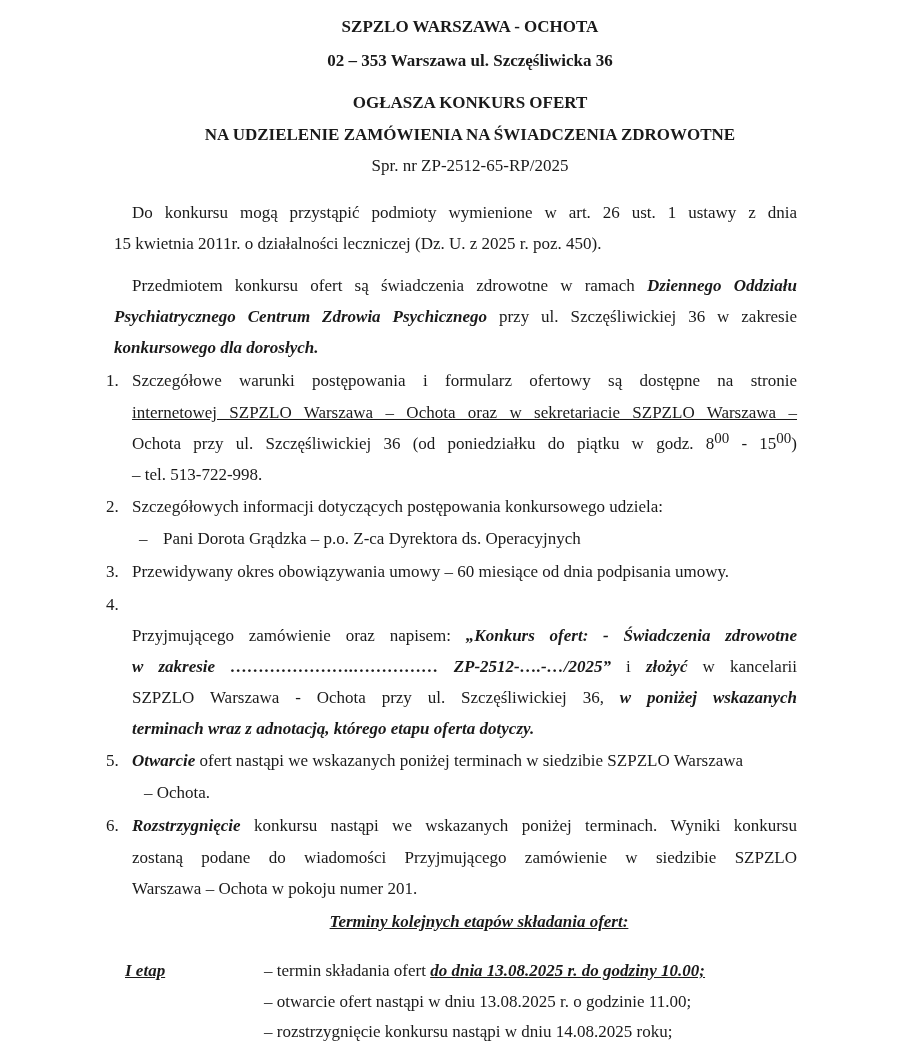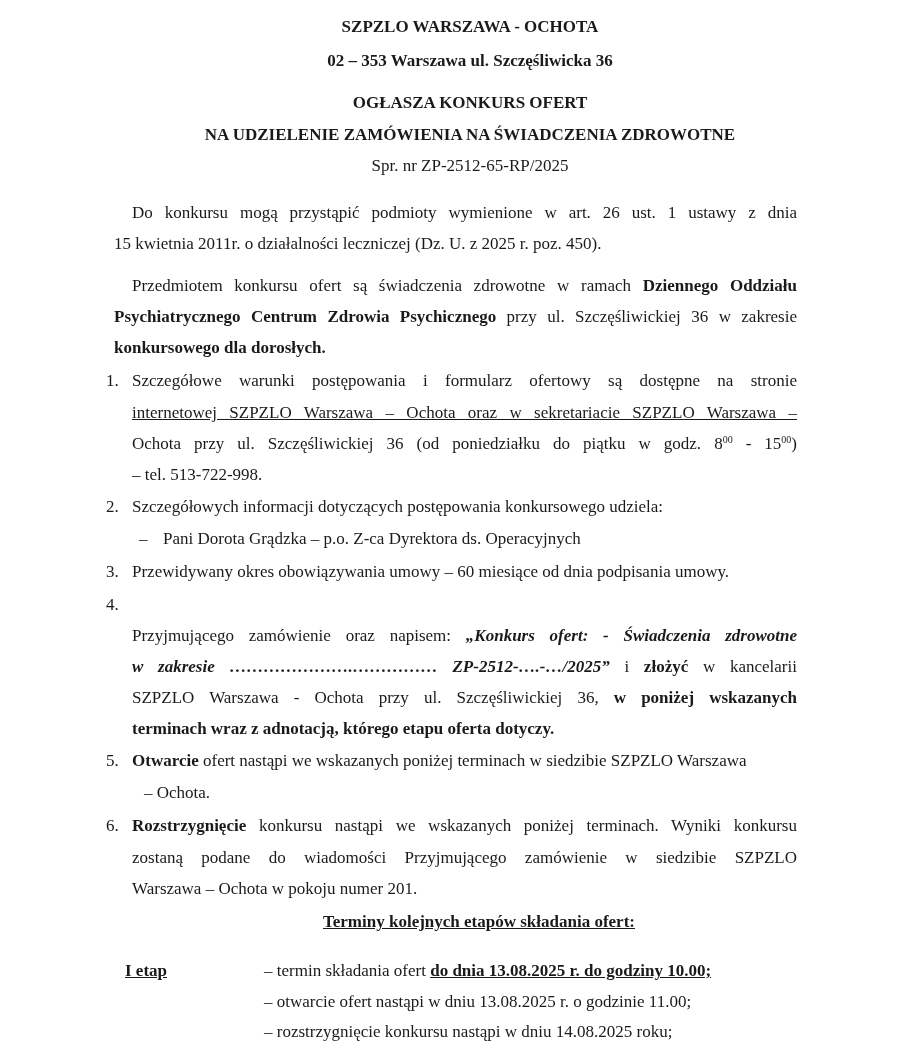--- a/index.html
+++ b/index.html
@@ -4,28 +4,28 @@
 <style>
   html, body { margin: 0; padding: 0; background: #ffffff; }
   body {
     width: 900px; height: 1051px; overflow: hidden; position: relative;
     font-family: "Liberation Serif", "DejaVu Serif", serif;
     color: #1a1a1a;
     font-size: 17px;
   }
   .page { position: absolute; left: 0; top: 0; width: 900px; height: 1051px; }
   .center { position: absolute; left: 0; width: 900px; text-align: center; white-space: nowrap; margin-left: 20px; }
-  .bold { font-weight: bold; }
+  .bold { font-weight: bold; font-style: italic; }
   .h { font-weight: bold; font-size: 17px; }
   .line { position: absolute; white-space: nowrap; }
   .just { position: absolute; text-align: justify; text-align-last: justify; white-space: nowrap; }
   .num { position: absolute; }
   .ital { font-style: italic; }
   .ul { text-decoration: underline; }
-  sup { font-size: 10px; vertical-align: 6px; line-height: 0; margin-top: 12px; }
+  sup { font-size: 15px; vertical-align: 6px; line-height: 0; margin-top: 12px; }
 </style>
 </head>
 <body>
 
 <div class="page">
 
   <div class="center h" style="top:17px;">SZPZLO WARSZAWA - OCHOTA</div>
   <div class="center h" style="top:51px;">02 – 353 Warszawa ul. Szczęśliwicka 36</div>
   <div class="center h" style="top:93px;">OGŁASZA KONKURS OFERT</div>
   <div class="center h" style="top:125px;">NA UDZIELENIE ZAMÓWIENIA NA ŚWIADCZENIA ZDROWOTNE</div>

